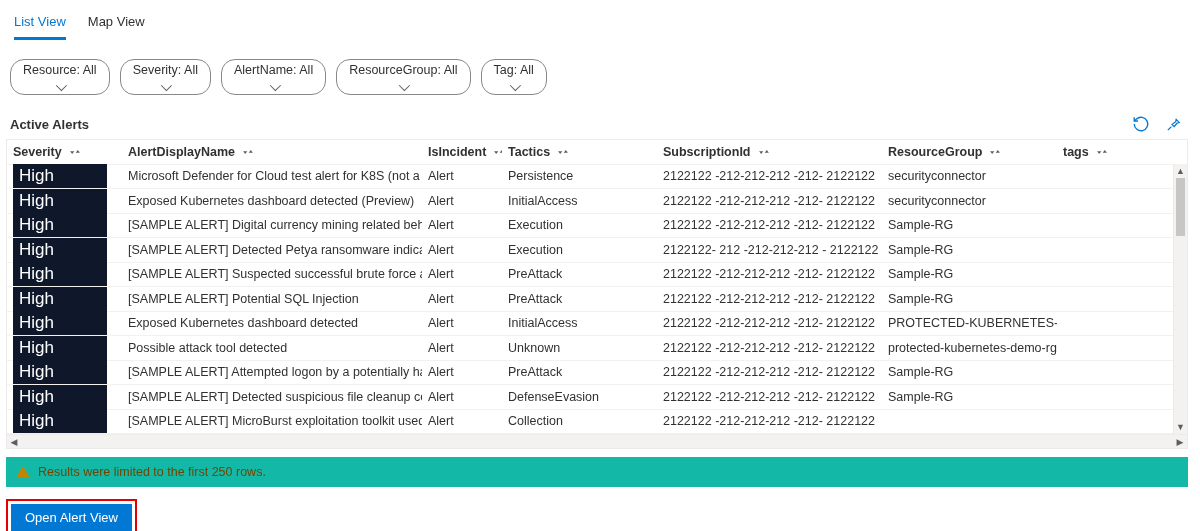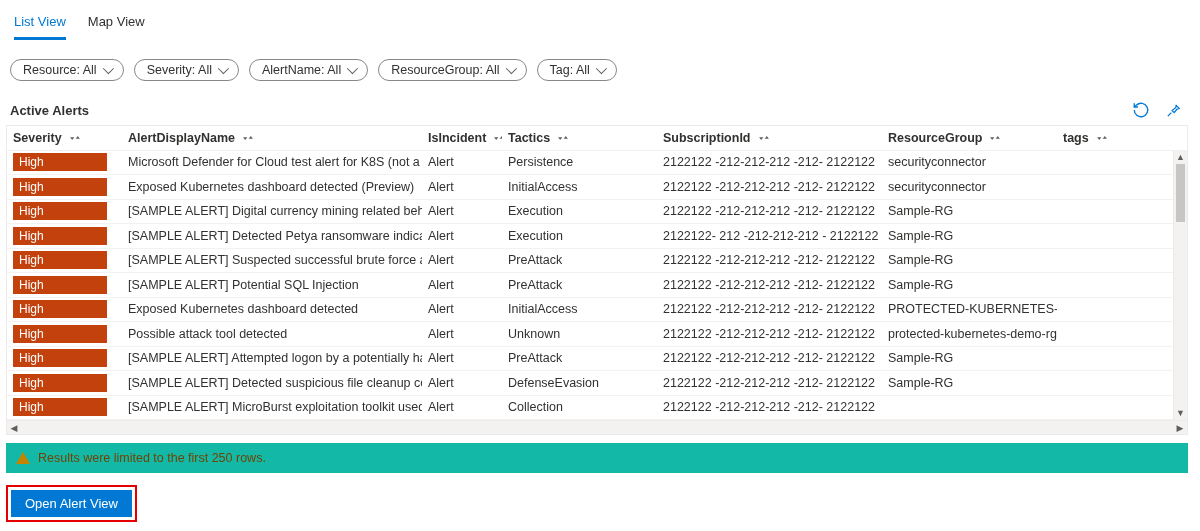--- a/index.html
+++ b/index.html
@@ -6,21 +6,21 @@
   html, body { margin: 0; padding: 0; font-family: "Segoe UI", Arial, sans-serif; font-size: 13px; color: #323130; background: #fff; }
   .container { width: 1200px; height: 531px; padding: 10px 12px 12px 6px; position: relative; overflow: hidden; }
 
   
   .tabs { display: flex; gap: 22px; padding-left: 8px; border-bottom: 1px solid transparent; margin-bottom: 18px; align-items: center; }
   .tab { padding: 4px 0 8px; cursor: pointer; color: #323130; border-bottom: 3px solid transparent; }
   .tab.active { color: #0078d4; border-bottom-color: #0078d4; font-weight: 400; }
 
   
   .filters { display: flex; gap: 10px; padding-left: 4px; margin-bottom: 20px; }
-  .pill { display: inline-flex; align-items: center; gap: 6px; border: 1px solid #8a8886; border-radius: 14px; padding: 3px 12px; cursor: pointer; font-size: 12.5px; color: #323130; background: #fff; white-space: nowrap; }
+  .pill { display: inline-flex; align-items: center; gap: 6px; border: 1px solid #8a8886; border-radius: 14px; padding: 3px 12px; cursor: pointer; font-size: 12.5px; color: #323130; background: #fff; white-space: nowrap; flex-direction: column; }
   .chev { width: 8px; height: 8px; border-right: 1.2px solid #605e5c; border-bottom: 1.2px solid #605e5c; transform: rotate(45deg) translateY(-2px); }
 
   
   .title-row { display: flex; align-items: center; justify-content: space-between; margin-bottom: 6px; padding-left: 4px; padding-right: 6px; text-align: right; }
   .title { font-size: 13px; font-weight: 600; }
   .title-actions { display: flex; gap: 14px; }
   .icon-btn { width: 18px; height: 18px; display: inline-flex; align-items: center; justify-content: center; cursor: pointer; color: #0078d4; }
 
   
   .table-wrap { border: 1px solid #edebe9; position: relative; }
@@ -29,21 +29,21 @@
   .thead { font-weight: 600; font-size: 12.5px; }
   .trow { font-size: 12.5px; }
   .cell { padding: 0 6px; white-space: nowrap; overflow: hidden; text-overflow: ellipsis; display: flex; align-items: center; gap: 6px; }
   .c-sev { width: 115px; flex: none; }
   .c-name { width: 300px; flex: none; }
   .c-inc { width: 80px; flex: none; }
   .c-tac { width: 155px; flex: none; }
   .c-sub { width: 225px; flex: none; }
   .c-rg { width: 175px; flex: none; }
   .c-tags { width: 60px; flex: none; }
-  .sev-badge { background: #c2410c; color: #fff; font-size: 12px; padding: 2px 0; width: 94px; display: inline-block; text-align: left; padding-left: 6px; }
+  .sev-badge { background: #0f172a; color: #fff; font-size: 17px; padding: 2px 0; width: 94px; display: inline-block; text-align: left; padding-left: 6px; }
   .sort { display: inline-flex; align-items: center; gap: 0; color: #605e5c; }
   .sort svg { width: 14px; height: 14px; }
 
   
   .vscroll { position: absolute; right: 0; top: 24px; bottom: 14px; width: 14px; background: #f3f2f1; border-left: 1px solid #edebe9; }
   .vscroll .arrow { height: 14px; display:flex; align-items:center; justify-content:center; font-size:9px; color:#605e5c; }
   .vscroll .thumb { position: absolute; left: 2px; right: 2px; top: 14px; height: 58px; background: #c8c6c4; border-radius: 0; }
   .hscroll { position: relative; height: 14px; background: #f3f2f1; border-top: 1px solid #edebe9; display:flex; justify-content:space-between; }
   .hscroll .arrow { width: 14px; display:flex; align-items:center; justify-content:center; font-size:9px; color:#605e5c; }
 

